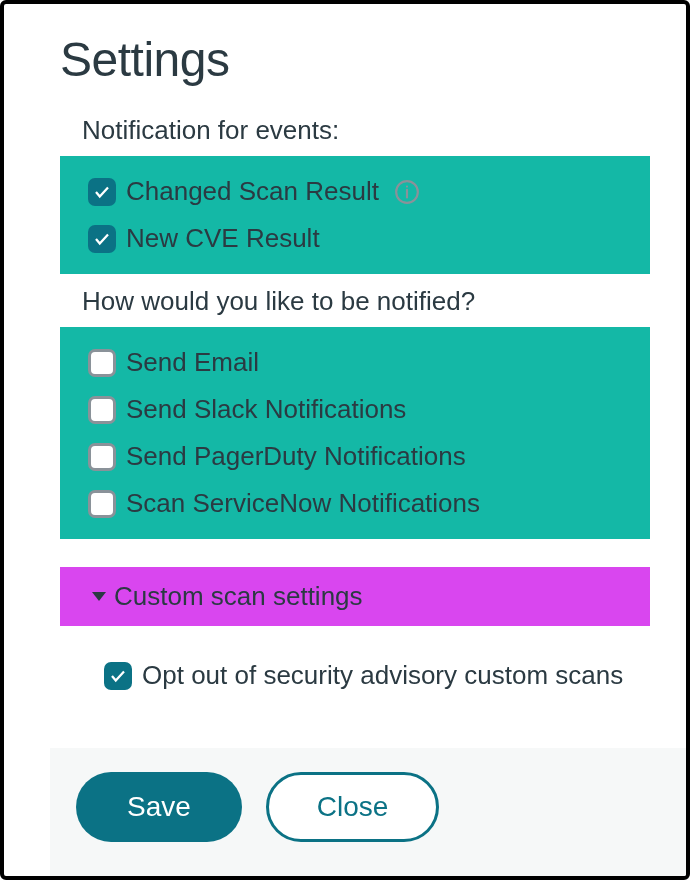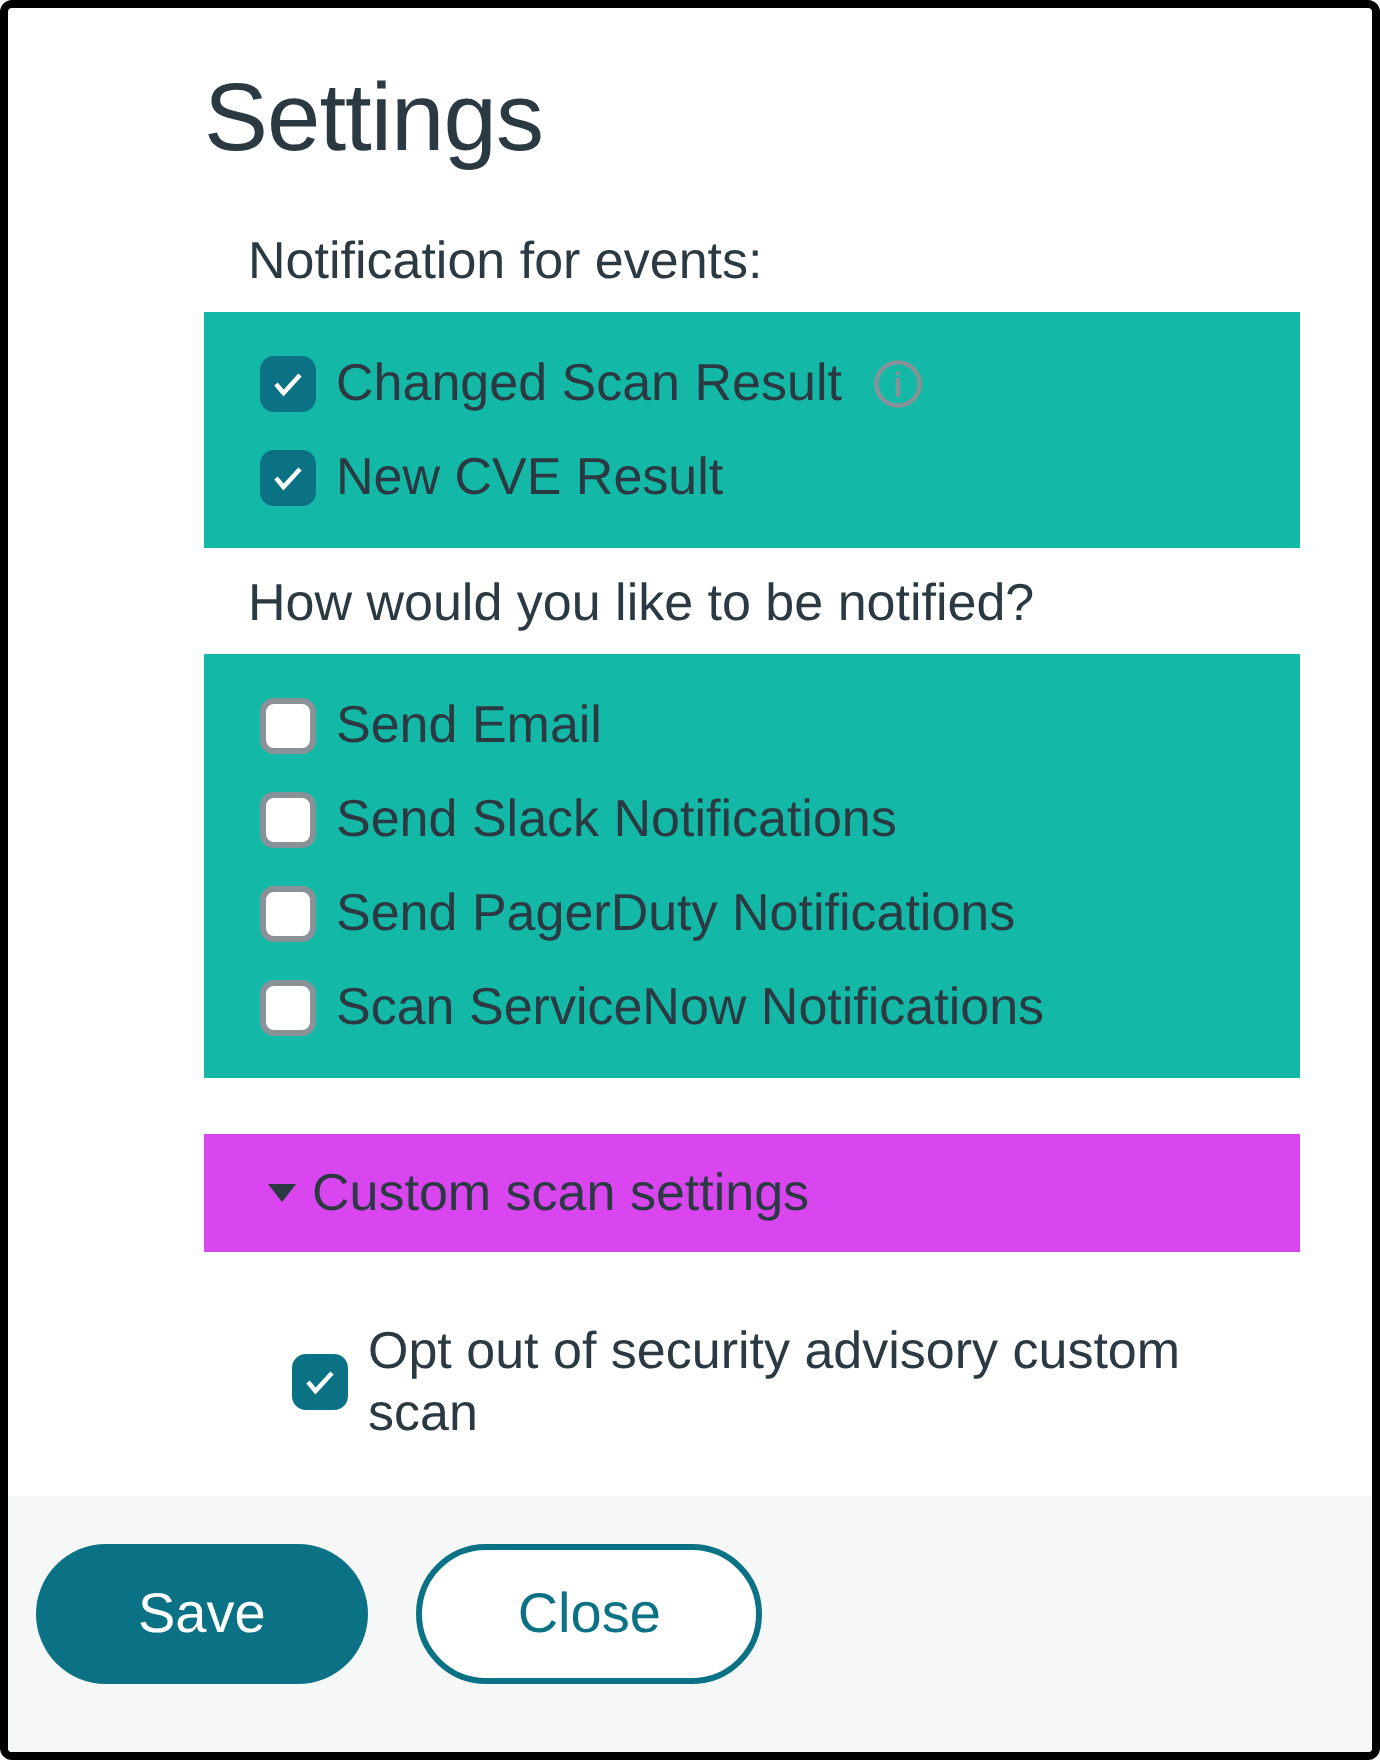--- a/index.html
+++ b/index.html
@@ -15,21 +15,20 @@
       border: 4px solid #000;
       border-radius: 6px;
       display: flex;
       flex-direction: column;
       overflow: hidden;
     }
     .content {
       flex: 1;
       padding: 28px 36px 20px 56px;
       overflow-y: auto;
-      margin-left: 42px;
     }
     .page-title {
       font-size: 48px;
       font-weight: 500;
       color: #2b3a42;
       letter-spacing: -0.5px;
       margin-bottom: 28px;
     }
     .section-label {
       font-size: 26px;
@@ -113,24 +112,25 @@
       color: #2b3a42;
     }
     .collapsible-body {
       padding: 26px 0 18px 0;
     }
     .collapsible-body .option-row {
       padding-left: 44px;
     }
     .footer {
       background: #f6f8f8;
-      padding: 24px 34px 34px 14px;
+      padding: 24px 34px 34px 26px;
       display: flex;
       gap: 24px;
       align-items: flex-start;
+      margin-left: 46px;
     }
     .btn {
       border-radius: 999px;
       font-size: 28px;
       font-weight: 500;
       padding: 16px 48px;
       cursor: pointer;
       border: 3px solid transparent;
       font-family: inherit;
     }
@@ -201,21 +201,21 @@
     <span class="caret"></span>
     <span class="collapsible-title">Custom scan settings</span>
   </div>
   <div class="collapsible-body">
     <div class="option-row">
       <div class="checkbox checked">
         <svg viewBox="0 0 24 24">
             <polyline points="4 12 9 18 20 6"></polyline>
           </svg>
       </div>
-      <span class="option-label">Opt out of security advisory custom scan</span>
+      <span class="option-label">Opt out of security advisory custom scans</span>
     </div>
   </div>
 </div>
 
 <div class="footer">
   <button class="btn btn-primary">Save</button>
   <button class="btn btn-secondary">Close</button>
 </div>
 
 </body></html>

